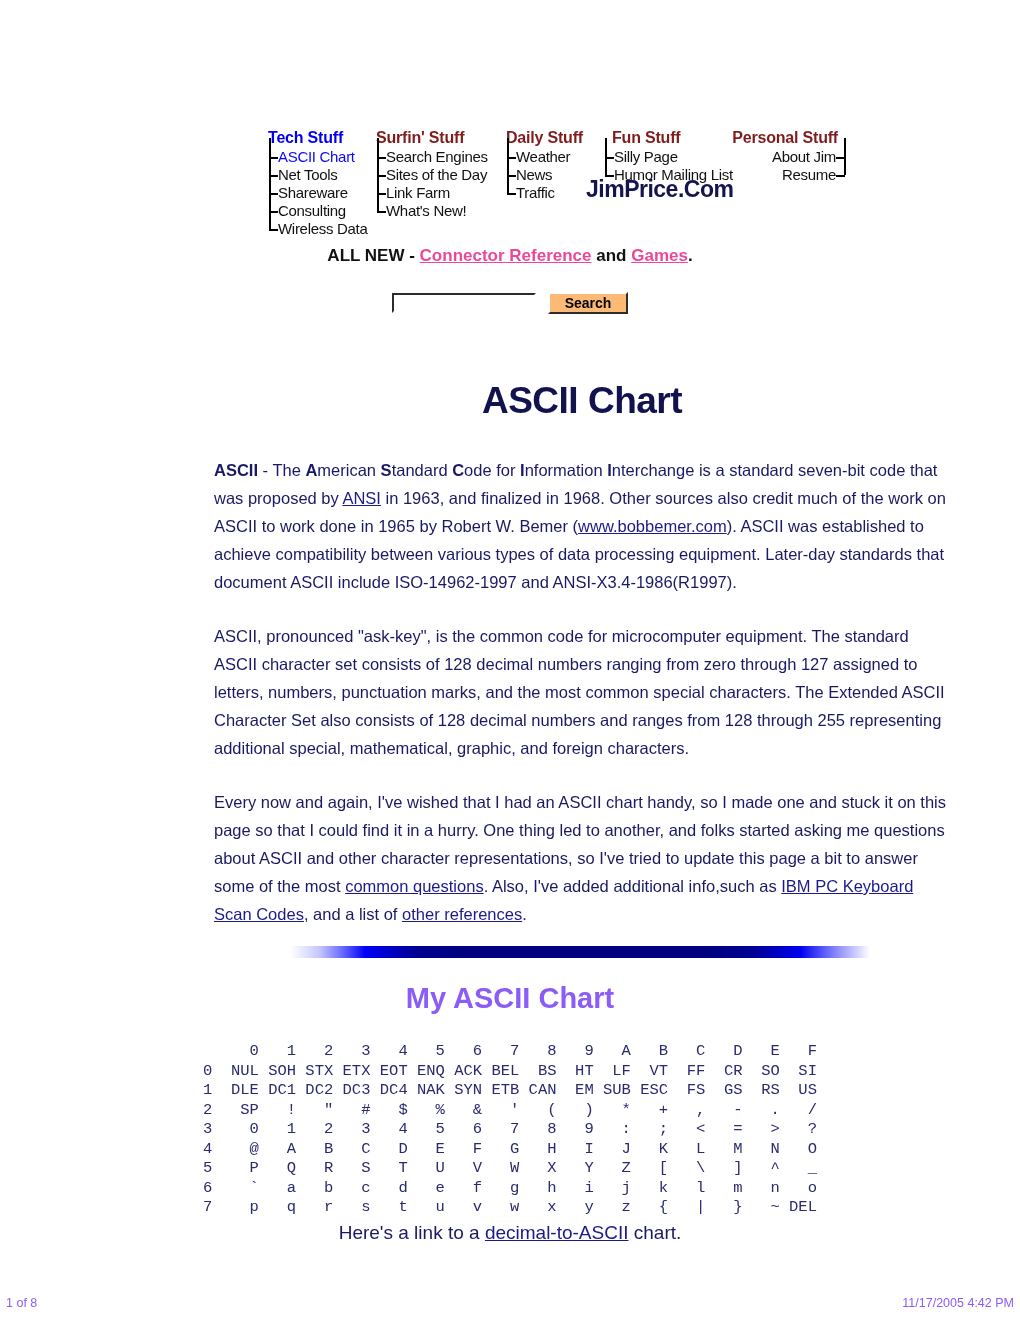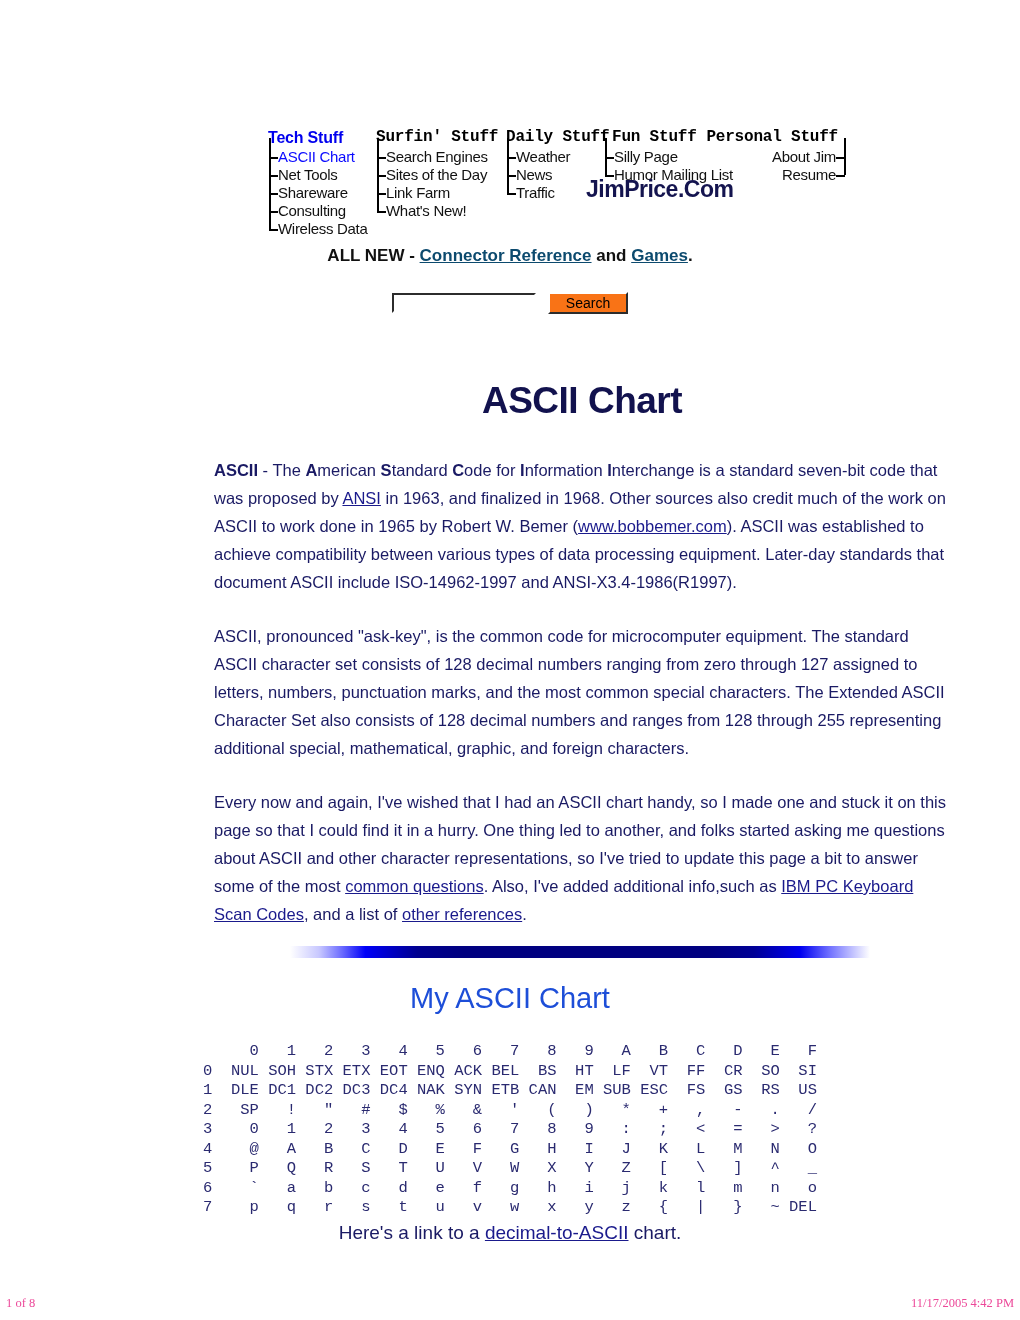--- a/index.html
+++ b/index.html
@@ -31,21 +31,21 @@
   }
   .nav-head {
     font-family: "Liberation Sans", sans-serif;
     font-weight: bold;
     font-size: 16px;
     line-height: 19px;
     white-space: nowrap;
     letter-spacing: -0.2px;
   }
   .nav-head.tech { color: #0000ee; }
-  .nav-head.plain { color: #000000; font-family: Liberation Mono, monospace; }
+  .nav-head.plain { color: #7f1d1d; }
   .nav-item {
     font-family: "Liberation Sans", sans-serif;
     font-size: 15px;
     line-height: 18px;
     white-space: nowrap;
     color: #111111;
     letter-spacing: -0.3px;
   }
   .nav-item.cur { color: #0a0aff; }
   .nav-list { position: relative; padding-left: 10px; margin-top: 1px; }
@@ -102,21 +102,21 @@
   
   #allnew {
     position: absolute;
     left: 0; right: 0;
     top: 246px;
     text-align: center;
     font-size: 17px;
     font-weight: bold;
     color: #111111;
   }
-  #allnew a { color: #0c4a6e; }
+  #allnew a { color: #ec4899; }
 
   
   #searchrow {
     position: absolute;
     left: 0; right: 0;
     top: 292px;
     text-align: center;
     font-size: 0;
   }
   #search-input {
@@ -134,31 +134,32 @@
     font-size: 13px;
     padding: 1px 3px;
     outline: none;
   }
   #search-button {
     margin-left: 12px;
     vertical-align: middle;
     height: 22px;
     min-width: 80px;
     box-sizing: border-box;
-    background: #f97316;
+    background: #fdba74;
     border: 2px outset #d4d0c8;
     border-top-color: #ffffff;
     border-left-color: #ffffff;
     border-right-color: #808080;
     border-bottom-color: #808080;
     font-family: "Liberation Sans", sans-serif;
     font-size: 14px;
     color: #000000;
     cursor: pointer;
     padding: 0 10px;
+    font-weight: bold;
   }
 
   
   #content {
     position: absolute;
     left: 214px;
     top: 380px;
     width: 736px;
   }
   h1#page-title {
@@ -204,22 +205,22 @@
   }
 
   
   h2#chart-title {
     position: absolute;
     left: 0; right: 0;
     top: 982px;
     margin: 0;
     text-align: center;
     font-size: 29px;
-    font-weight: normal;
-    color: #1d4ed8;
+    font-weight: bold;
+    color: #8b5cf6;
   }
 
   
   #ascii-chart {
     position: absolute;
     left: 0; right: 0;
     top: 1042px;
     margin: 0;
     text-align: center;
   }
@@ -245,23 +246,23 @@
     color: #1a1a64;
   }
   #bottom-link a { color: #1a1a8c; text-decoration: underline; }
 
   
   #print-footer {
     position: absolute;
     left: 6px;
     right: 6px;
     top: 1296px;
-    font-family: Liberation Serif, serif;
+    font-family: Liberation Sans, sans-serif;
     font-size: 12.5px;
-    color: #ec4899;
+    color: #8b5cf6;
     display: flex;
     justify-content: space-between;
   }
 </style>
 </head>
 <body>
 
 <div id="masthead">
 
   <div class="nav-col" style="left:0px; width:100px;">

